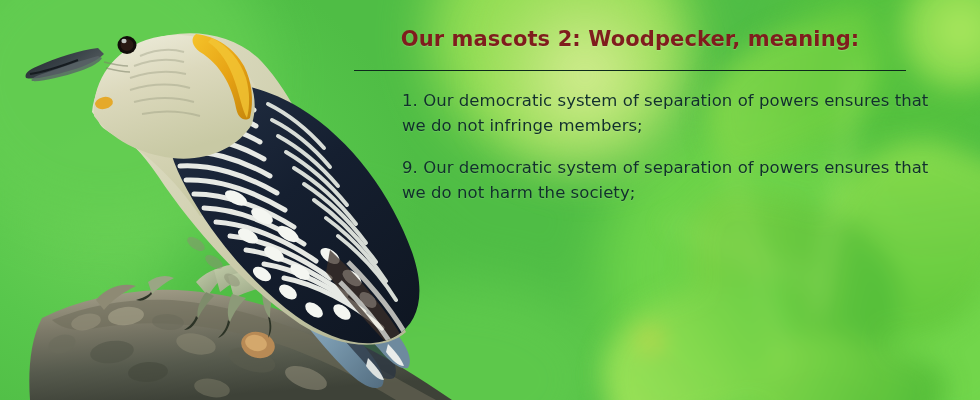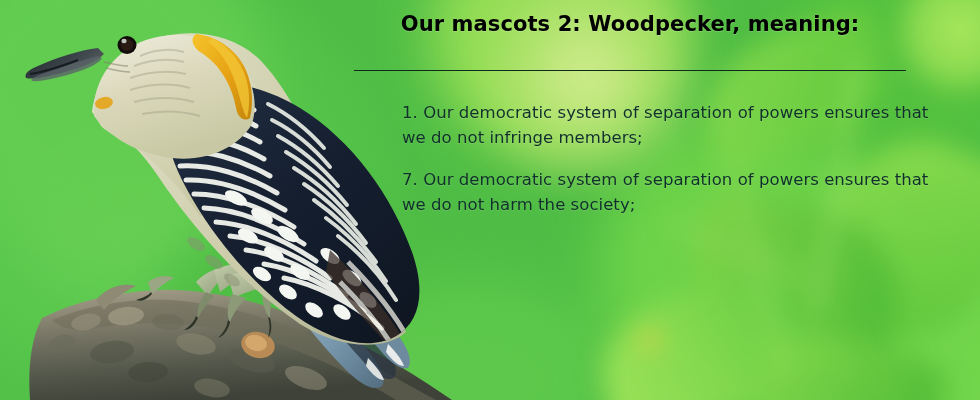--- a/index.html
+++ b/index.html
@@ -34,43 +34,42 @@
     filter:blur(18px);
   }
 
   
   #bird { position:absolute; left:0; top:0; width:470px; height:400px; }
 
   
   #text-panel { position:absolute; left:352px; top:0; width:580px; height:400px; }
 
   #page-title {
-    position:absolute; left:0; top:12px; width:556px;
+    position:absolute; left:0; top:27px; width:556px;
     text-align:center;
     font-size:21px; font-weight:bold;
-    color:#000000;
+    color:#7f1d1d;
     letter-spacing:.1px;
     text-shadow:0 1px 1px rgba(255,255,255,.18);
   }
 
   #title-rule {
     position:absolute; left:2px; top:70px; width:552px; height:0;
     border-top:1px solid #0d2a1c;
   }
 
   #points { position:absolute; left:50px; top:88px; width:530px; }
 
   .point {
     font-size:16.5px;
     line-height:25px;
     color:#11302c;
     margin-bottom:17px;
     letter-spacing:.05px;
     text-shadow:0 1px 1px rgba(255,255,255,.12);
-    margin-top:12px;
   }
   .point:last-child { margin-bottom:0; }
 </style>
 </head>
 <body>
 
 <div id="banner">
 
   <div class="bg-layer bg-base"></div>
 
@@ -336,17 +335,17 @@
   </div>
 
   <div id="text-panel">
 
     <div id="page-title">Our mascots 2: Woodpecker, meaning:</div>
 
     <div id="title-rule"></div>
 
     <div id="points">
       <p class="point">1. Our democratic system of separation of powers ensures that we do not infringe members;</p>
-      <p class="point">7. Our democratic system of separation of powers ensures that we do not harm the society;</p>
+      <p class="point">9. Our democratic system of separation of powers ensures that we do not harm the society;</p>
     </div>
 
   </div>
 </div>
 
 </body></html>

